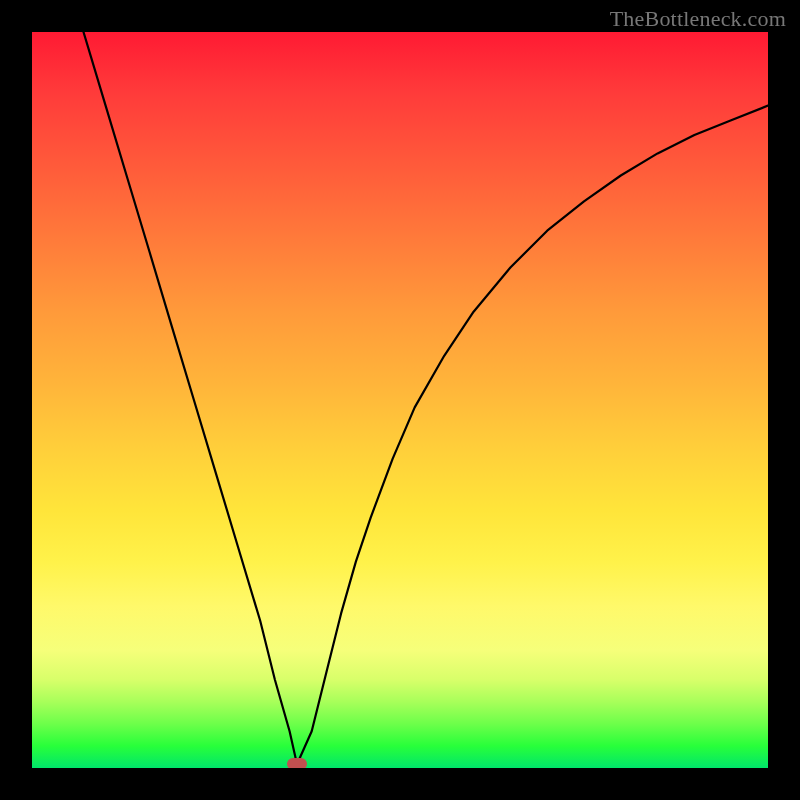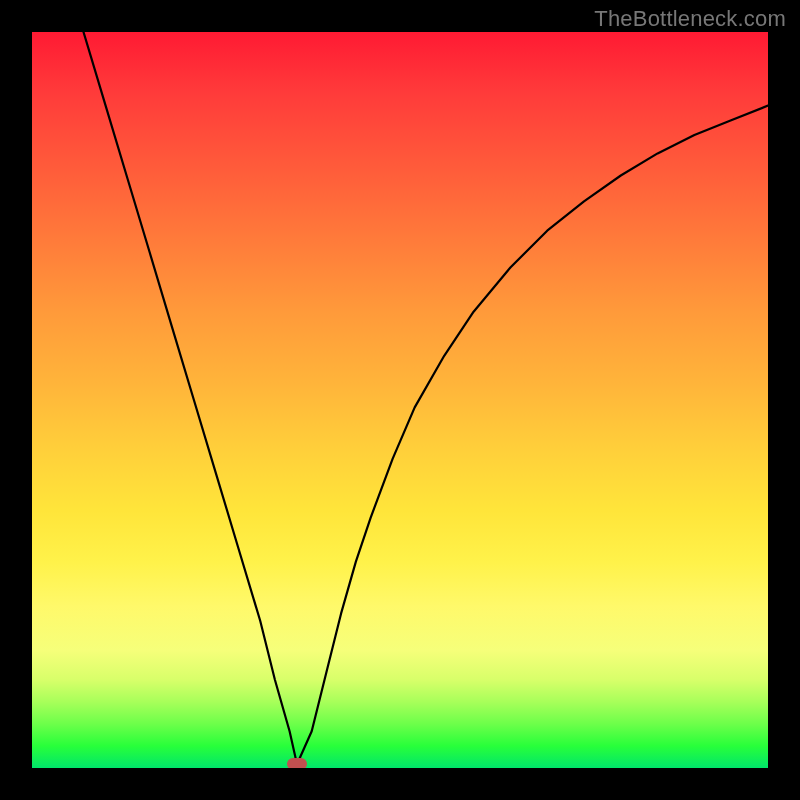--- a/index.html
+++ b/index.html
@@ -43,20 +43,21 @@
       #00e56a 100%);
   }
   .watermark {
     position: absolute;
     top: 6px;
     right: 14px;
     color: #777;
     font-size: 22px;
     font-weight: 400;
     letter-spacing: 0.2px;
+    font-family: Liberation Serif, serif;
   }
   .marker {
     position: absolute;
     width: 20px;
     height: 12px;
     border-radius: 6px;
     background: #c05050;
     transform: translate(-50%, -50%);
     
     left: 35.5%;

